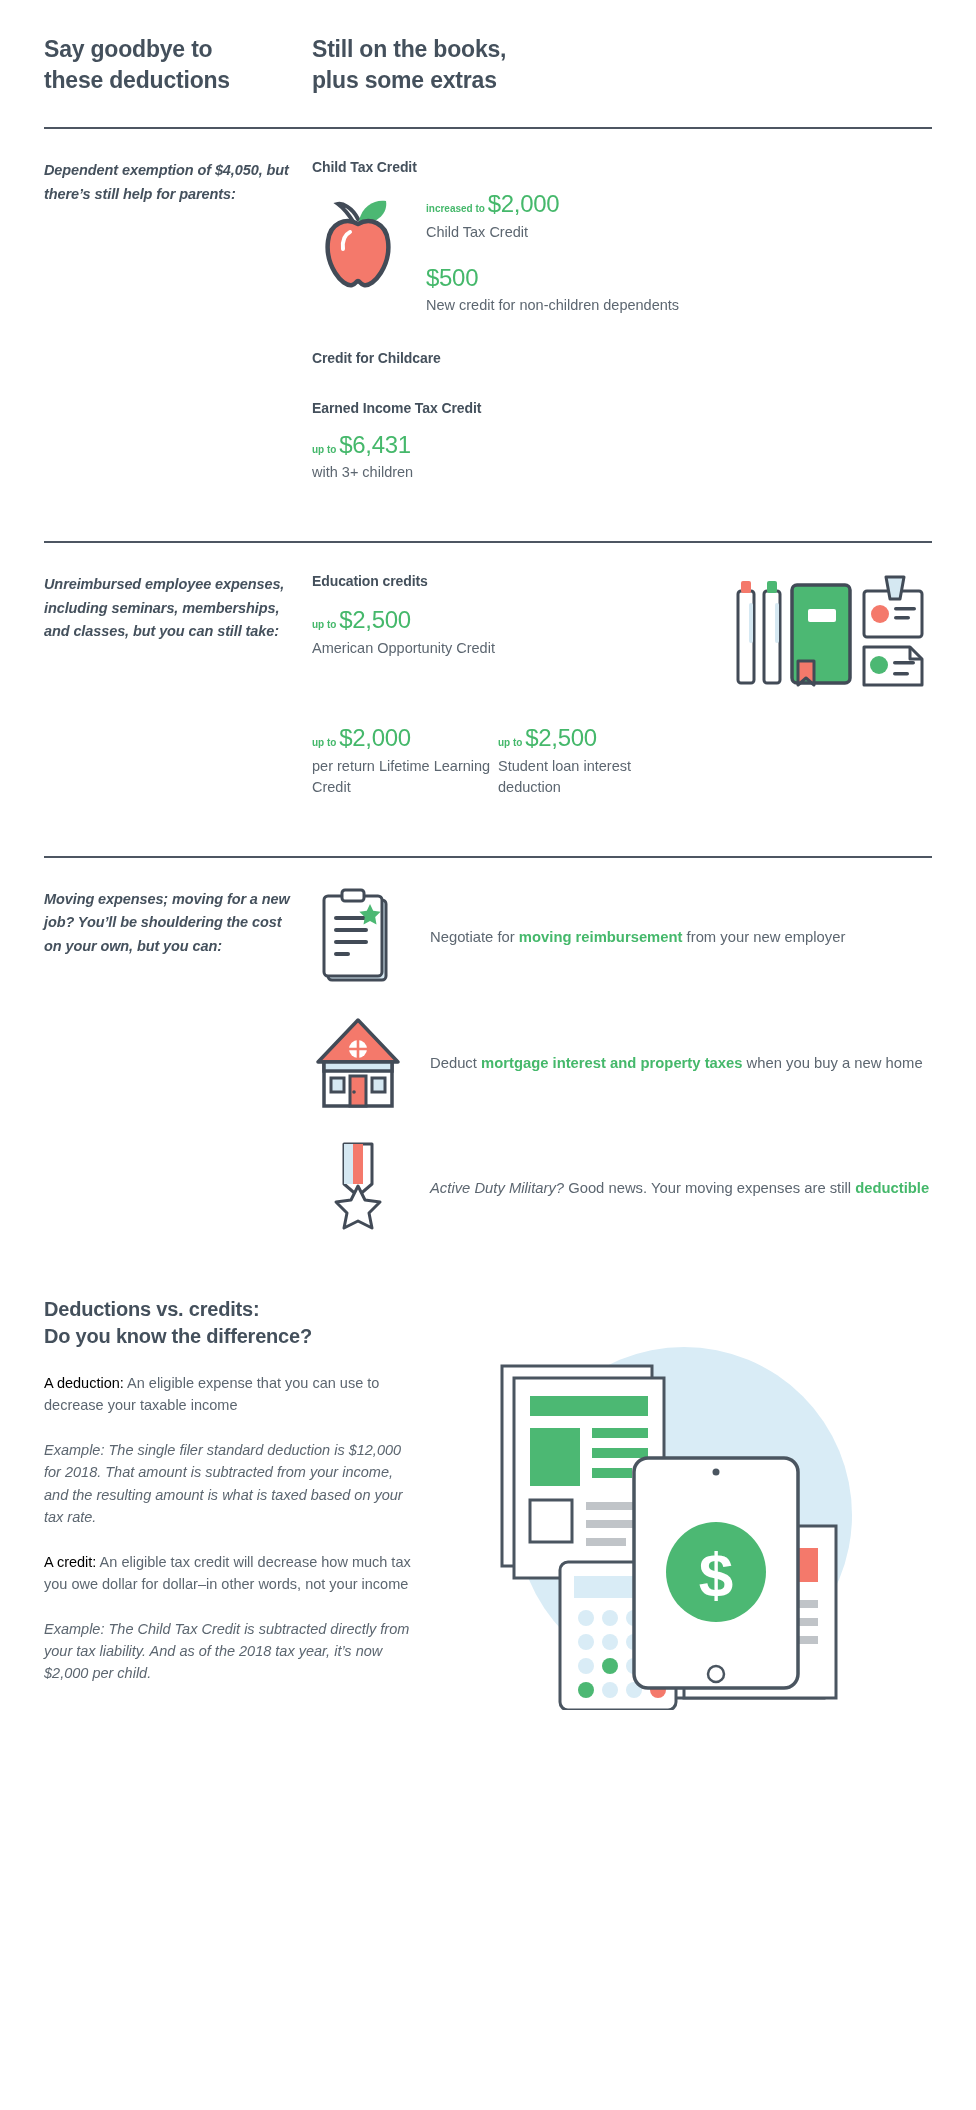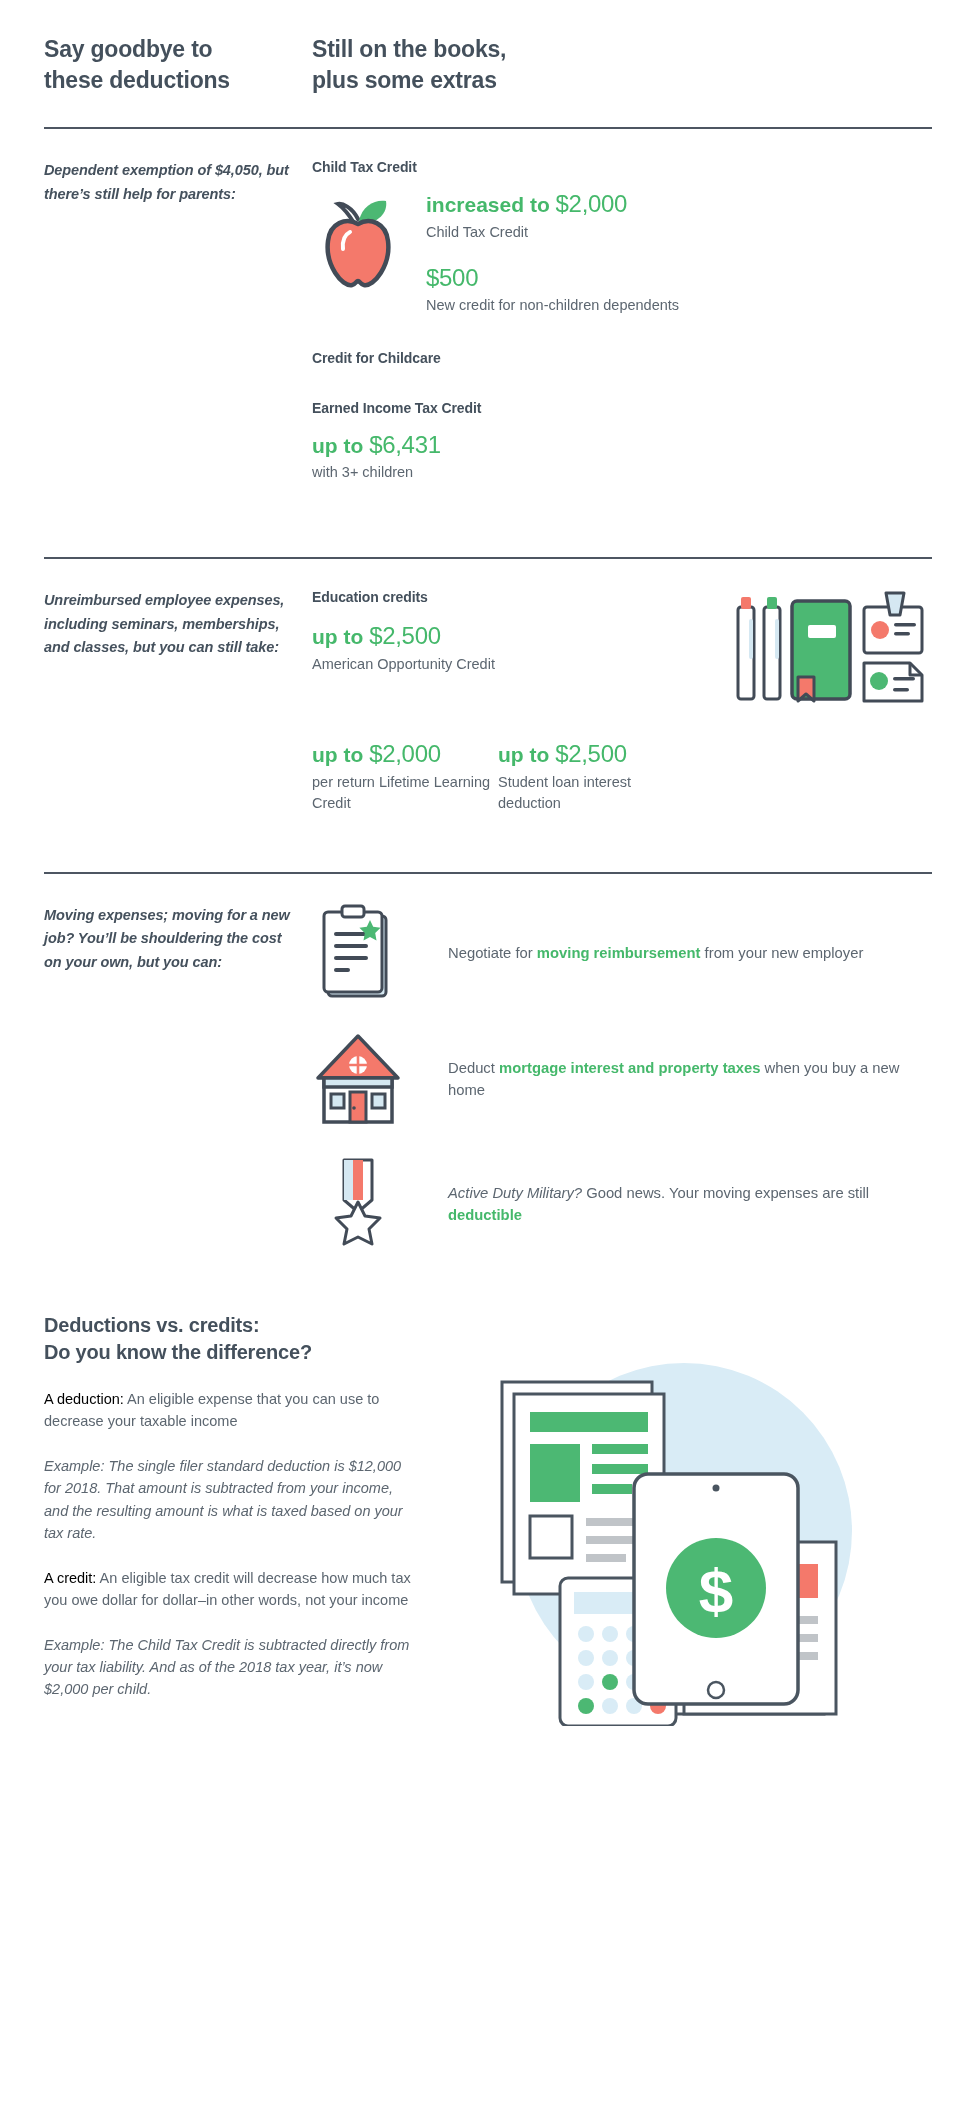--- a/index.html
+++ b/index.html
@@ -29,42 +29,42 @@
   .section { display:flex; padding-top:30px; padding-bottom:26px; }
   .col-left { width:268px; padding-right:22px; }
   .col-right { flex:1; }
   .lede {
     font-size:14.5px; font-weight:700; line-height:1.62; color:#45515d;
     letter-spacing:-0.1px;
     font-style:italic;
   }
 
   .block { margin-bottom:26px; }
-  .block:last-child { margin-bottom:16px; }
+  .block:last-child { margin-bottom:0; }
   .block-title {
     font-size:14px; font-weight:700; color:#44505c; margin-bottom:16px;
     letter-spacing:-0.1px;
   }
 
   .amt { color:#45b86b; line-height:1.1; white-space:nowrap; }
-  .amt .pre { font-size:21px; font-weight:600; }
+  .amt .pre { font-size:10px; font-weight:600; }
   .amt .big { font-size:24px; font-weight:400; letter-spacing:-0.3px; }
   .amt-sub { font-size:14.5px; color:#5c6670; line-height:1.45; margin-top:4px; font-weight:300; }
 
   .with-icon { display:flex; align-items:flex-start; gap:22px; }
   .icon-slot { flex:0 0 auto; }
   .stat-pair { display:flex; }
   .stat-pair > div { width:186px; }
 
   
   .edu-top { display:flex; justify-content:space-between; align-items:flex-start; }
   .edu-left { width:205px; }
 
   
-  .move-item { display:flex; align-items:center; gap:44px; margin-bottom:30px; }
+  .move-item { display:flex; align-items:center; gap:26px; margin-bottom:30px; }
   .move-item:last-child { margin-bottom:0; }
   .move-icon { flex:0 0 92px; display:flex; justify-content:center; }
   .move-text { font-size:14.8px; line-height:1.5; color:#5c6670; font-weight:300; }
   .move-text .g { color:#45b86b; font-weight:600; }
   .move-text .ital { font-style:italic; }
 
   
   .bottom { display:flex; padding-top:26px; padding-bottom:30px; }
   .bottom-left { width:390px; padding-right:18px; }
   .bottom-right { flex:1; position:relative; }

